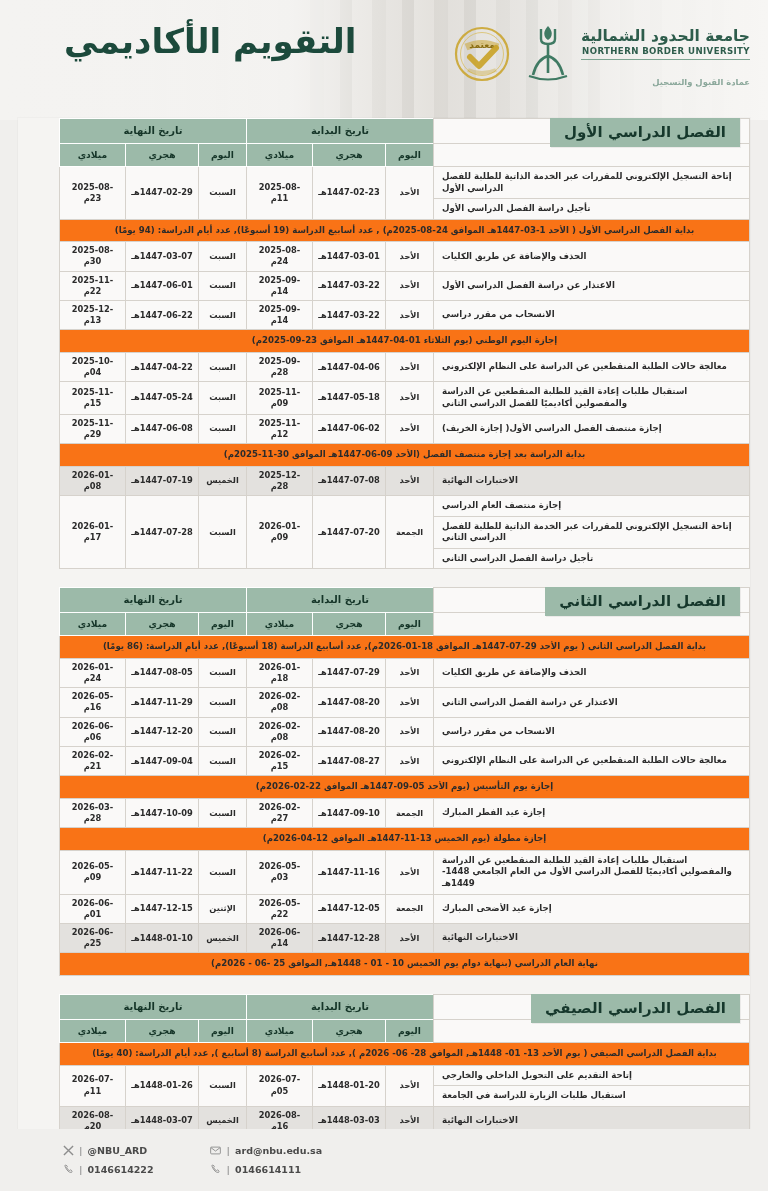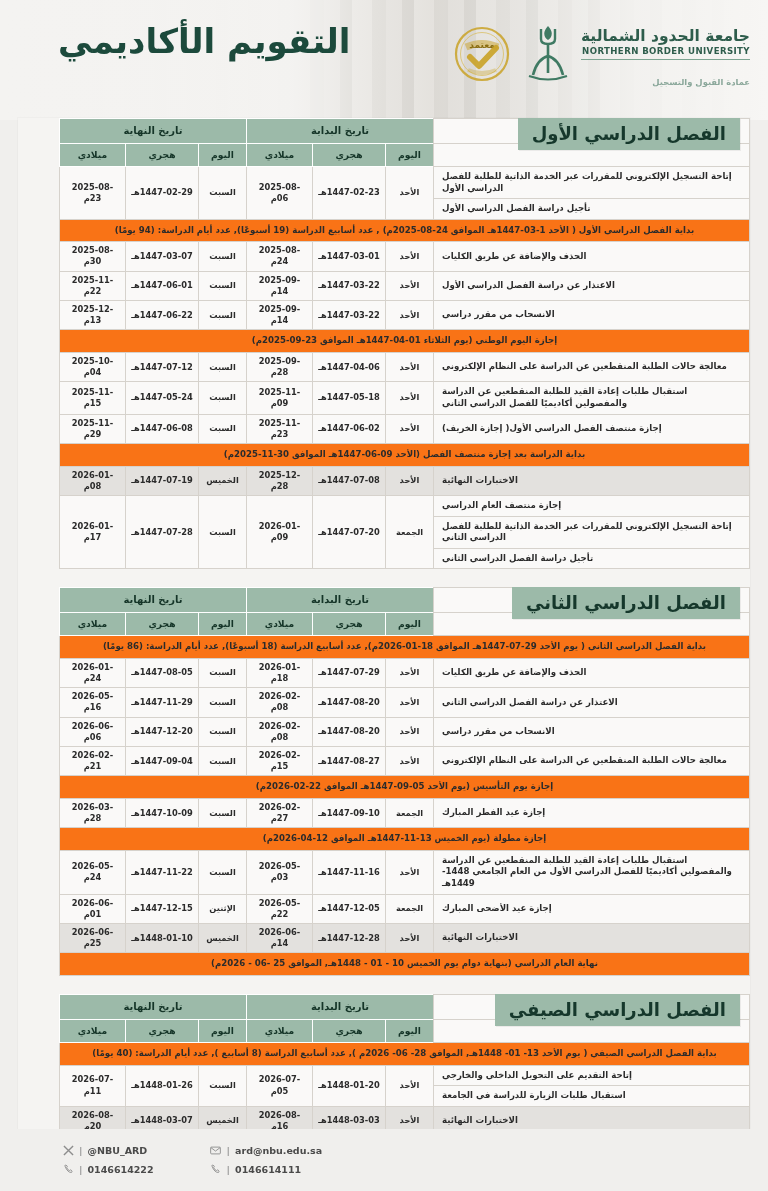--- a/index.html
+++ b/index.html
@@ -11,20 +11,21 @@
   }
   .page { position: relative; width: 768px; height: 1191px; background:#f0efed; }
 
   
   .header {
     position: relative;
     height: 120px;
     width: 100%;
     overflow: hidden;
     background: linear-gradient(90deg,#f4f3f1 0%,#f4f3f1 42%,#e9e7e3 52%,#dedbd6 62%,#ededea 74%,#f5f4f2 100%);
+    padding-left: 6px;
   }
   .header-bldg {
     position:absolute; inset:0;
     background:
       linear-gradient(90deg, rgba(244,243,241,1) 0%, rgba(244,243,241,0.98) 38%, rgba(244,243,241,0.55) 48%, rgba(240,238,235,0.35) 56%, rgba(243,242,240,0.55) 68%, rgba(246,245,243,0.9) 82%, rgba(248,247,245,1) 100%),
       repeating-linear-gradient(90deg, #cfccc6 0 14px, #dbd8d3 14px 30px, #c7c4be 30px 42px, #e0ddd8 42px 62px);
     opacity:.85;
   }
   .header-inner { position: relative; height:100%; display:flex; align-items:center; }
   .cal-title {
@@ -52,21 +53,21 @@
     position:absolute; top:118px; left:18px; right:18px; bottom:62px;
     background:#f5f4f2;
     box-shadow: 0 0 0 1px rgba(0,0,0,0.02);
   }
 
   .section { position:relative; margin: 0 0 0 0; }
 
   .sec-label {
     position:absolute; top: 0; right: 10px;
     background:#9cbaa9; color:#16382c;
-    font-size: 18px; font-weight:700;
+    font-size: 15px; font-weight:700;
     padding: 5px 14px 6px 14px;
     white-space:nowrap;
     box-shadow: 1px 1px 0 rgba(0,0,0,.06);
   }
 
   table.cal {
     border-collapse: collapse;
     width: 690px;
     margin-right: 0;
     table-layout: fixed;
@@ -192,21 +193,21 @@
                 <th class="sub">اليوم</th>
                 <th class="sub">هجري</th>
                 <th class="sub">ميلادي</th>
               </tr>
             </thead>
             <tbody>
               <tr>
                 <td class="ev">إتاحة التسجيل الإلكتروني للمقررات عبر الخدمة الذاتية للطلبة للفصل الدراسي الأول</td>
                 <td class="" rowspan="2">الأحد</td>
                 <td class="" rowspan="2">1447-02-23هـ</td>
-                <td class="" rowspan="2">2025-08-06م</td>
+                <td class="" rowspan="2">2025-08-11م</td>
                 <td class="" rowspan="2">السبت</td>
                 <td class="" rowspan="2">1447-02-29هـ</td>
                 <td class="" rowspan="2">2025-08-23م</td>
               </tr>
               <tr>
                 <td class="ev">تأجيل دراسة الفصل الدراسي الأول</td>
               </tr>
               <tr>
                 <td class="full" colspan="7">بداية الفصل الدراسي الأول ( الأحد 1-03-1447هـ الموافق 24-08-2025م) , عدد أسابيع الدراسة (19 أسبوعًا), عدد أيام الدراسة: (94 يومًا)</td>
               </tr>
@@ -239,37 +240,37 @@
               </tr>
               <tr>
                 <td class="full" colspan="7">إجازة اليوم الوطني (يوم الثلاثاء  01-04-1447هـ الموافق 23-09-2025م)</td>
               </tr>
               <tr>
                 <td class="ev">معالجة حالات الطلبة  المنقطعين عن الدراسة على النظام الإلكتروني</td>
                 <td class="">الأحد</td>
                 <td class="">1447-04-06هـ</td>
                 <td class="">2025-09-28م</td>
                 <td class="">السبت</td>
-                <td class="">1447-07-12هـ</td>
+                <td class="">1447-04-22هـ</td>
                 <td class="">2025-10-04م</td>
               </tr>
               <tr>
                 <td class="ev">استقبال طلبات إعادة القيد للطلبة المنقطعين عن الدراسة والمفصولين أكاديميًا للفصل الدراسي الثاني</td>
                 <td class="">الأحد</td>
                 <td class="">1447-05-18هـ</td>
                 <td class="">2025-11-09م</td>
                 <td class="">السبت</td>
                 <td class="">1447-05-24هـ</td>
                 <td class="">2025-11-15م</td>
               </tr>
               <tr>
                 <td class="ev">إجازة منتصف الفصل الدراسي الأول( إجازة الخريف)</td>
                 <td class="">الأحد</td>
                 <td class="">1447-06-02هـ</td>
-                <td class="">2025-11-23م</td>
+                <td class="">2025-11-12م</td>
                 <td class="">السبت</td>
                 <td class="">1447-06-08هـ</td>
                 <td class="">2025-11-29م</td>
               </tr>
               <tr>
                 <td class="full" colspan="7">بداية الدراسة بعد إجازة منتصف الفصل (الأحد 09-06-1447هـ الموافق 30-11-2025م)</td>
               </tr>
               <tr>
                 <td class="ev shade">الاختبارات النهائية</td>
                 <td class="shade">الأحد</td>
@@ -381,21 +382,21 @@
               <tr>
                 <td class="full" colspan="7">إجازة مطولة (يوم الخميس 13-11-1447هـ الموافق 12-04-2026م)</td>
               </tr>
               <tr>
                 <td class="ev">استقبال طلبات إعادة القيد للطلبة المنقطعين عن الدراسة والمفصولين أكاديميًا للفصل الدراسي الأول من العام الجامعي 1448-1449هـ</td>
                 <td class="">الأحد</td>
                 <td class="">1447-11-16هـ</td>
                 <td class="">2026-05-03م</td>
                 <td class="">السبت</td>
                 <td class="">1447-11-22هـ</td>
-                <td class="">2026-05-24م</td>
+                <td class="">2026-05-09م</td>
               </tr>
               <tr>
                 <td class="ev">إجازة عيد الأضحى المبارك</td>
                 <td class="">الجمعة</td>
                 <td class="">1447-12-05هـ</td>
                 <td class="">2026-05-22م</td>
                 <td class="">الإثنين</td>
                 <td class="">1447-12-15هـ</td>
                 <td class="">2026-06-01م</td>
               </tr>

